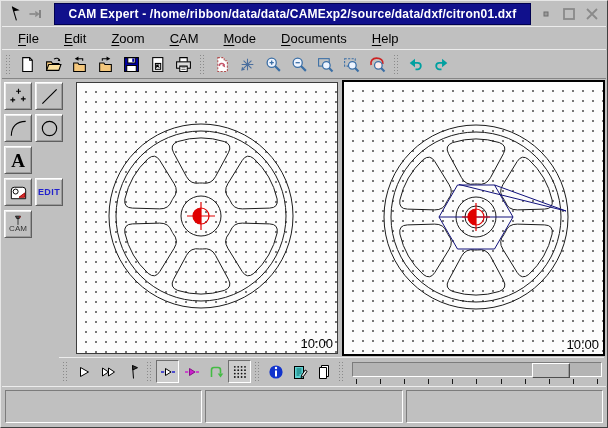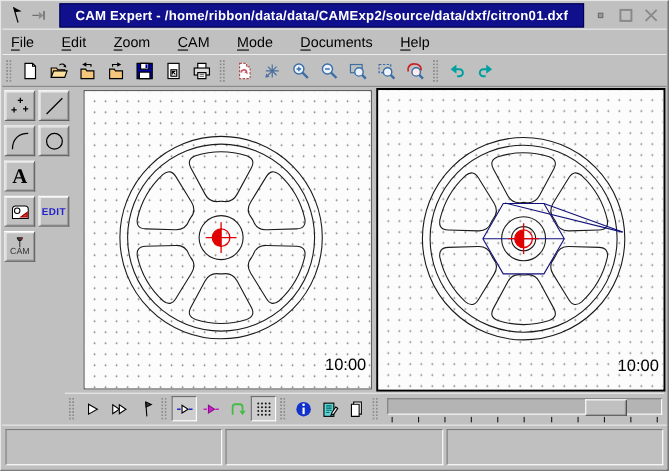--- a/index.html
+++ b/index.html
@@ -19,21 +19,21 @@
   .wm-icon svg{width:16px;height:16px;display:block;}
   .wm-icon.big svg{width:18px;height:19px;}
   .title-box{
     flex:1;height:20px;margin:0 2px;background:#10108c;border:1px solid #000050;
     display:flex;align-items:center;justify-content:center;overflow:hidden;
   }
   .title-box span{color:#ffffff;font-weight:bold;font-size:12px;white-space:nowrap;letter-spacing:.2px;}
   
   .menubar{
     position:absolute;left:1px;top:25px;right:1px;height:22px;
-    display:flex;align-items:center;gap:25px;padding-left:8px;
+    display:flex;align-items:center;gap:25px;padding-left:16px;
     background:#c0c0c0;border-top:1px solid #ececec;border-bottom:1px solid #868686;
     font-size:13px;color:#000;
   }
   .menu-item{cursor:default;white-space:nowrap;}
   .menu-item u{text-underline-offset:2px;}
   
   .toolbar{
     position:absolute;left:1px;top:48px;right:1px;height:28px;
     display:flex;align-items:center;background:#c0c0c0;
     border-top:1px solid #ececec;border-bottom:1px solid #868686;
@@ -74,21 +74,21 @@
   
   .doc-window{position:absolute;background:#fff;box-sizing:border-box;}
   #win-1{left:75px;top:81px;width:262px;height:272px;border:1px solid #3c3c3c;}
   #win-2{left:341px;top:79px;width:263px;height:276px;border:2px solid #000000;}
   .canvas{
     position:absolute;inset:0;overflow:hidden;background-color:#fcfcfc;
     background-image:radial-gradient(circle,#787878 .75px,transparent 1px);
     background-size:10px 10px;background-position:4px 4px;cursor:crosshair;
   }
   svg.reel{position:absolute;inset:0;width:100%;height:100%;}
-  .clock{position:absolute;right:4px;bottom:13px;font-size:15px;color:#000;background:transparent;margin-top:36px;}
+  .clock{position:absolute;right:4px;bottom:2px;font-size:13px;color:#000;background:transparent;margin-top:36px;}
   
   .bottombar{
     position:absolute;left:58px;top:356px;right:3px;height:27px;
     display:flex;align-items:center;background:#c0c0c0;
     border-top:1px solid #ececec;
   }
   .bgroups{display:flex;align-items:center;}
   .slider{flex:1;height:25px;margin:1px 2px 0 4px;position:relative;}
   .slider-track{
     position:absolute;left:0;right:0;top:2px;height:13px;background:#b4b4b4;

